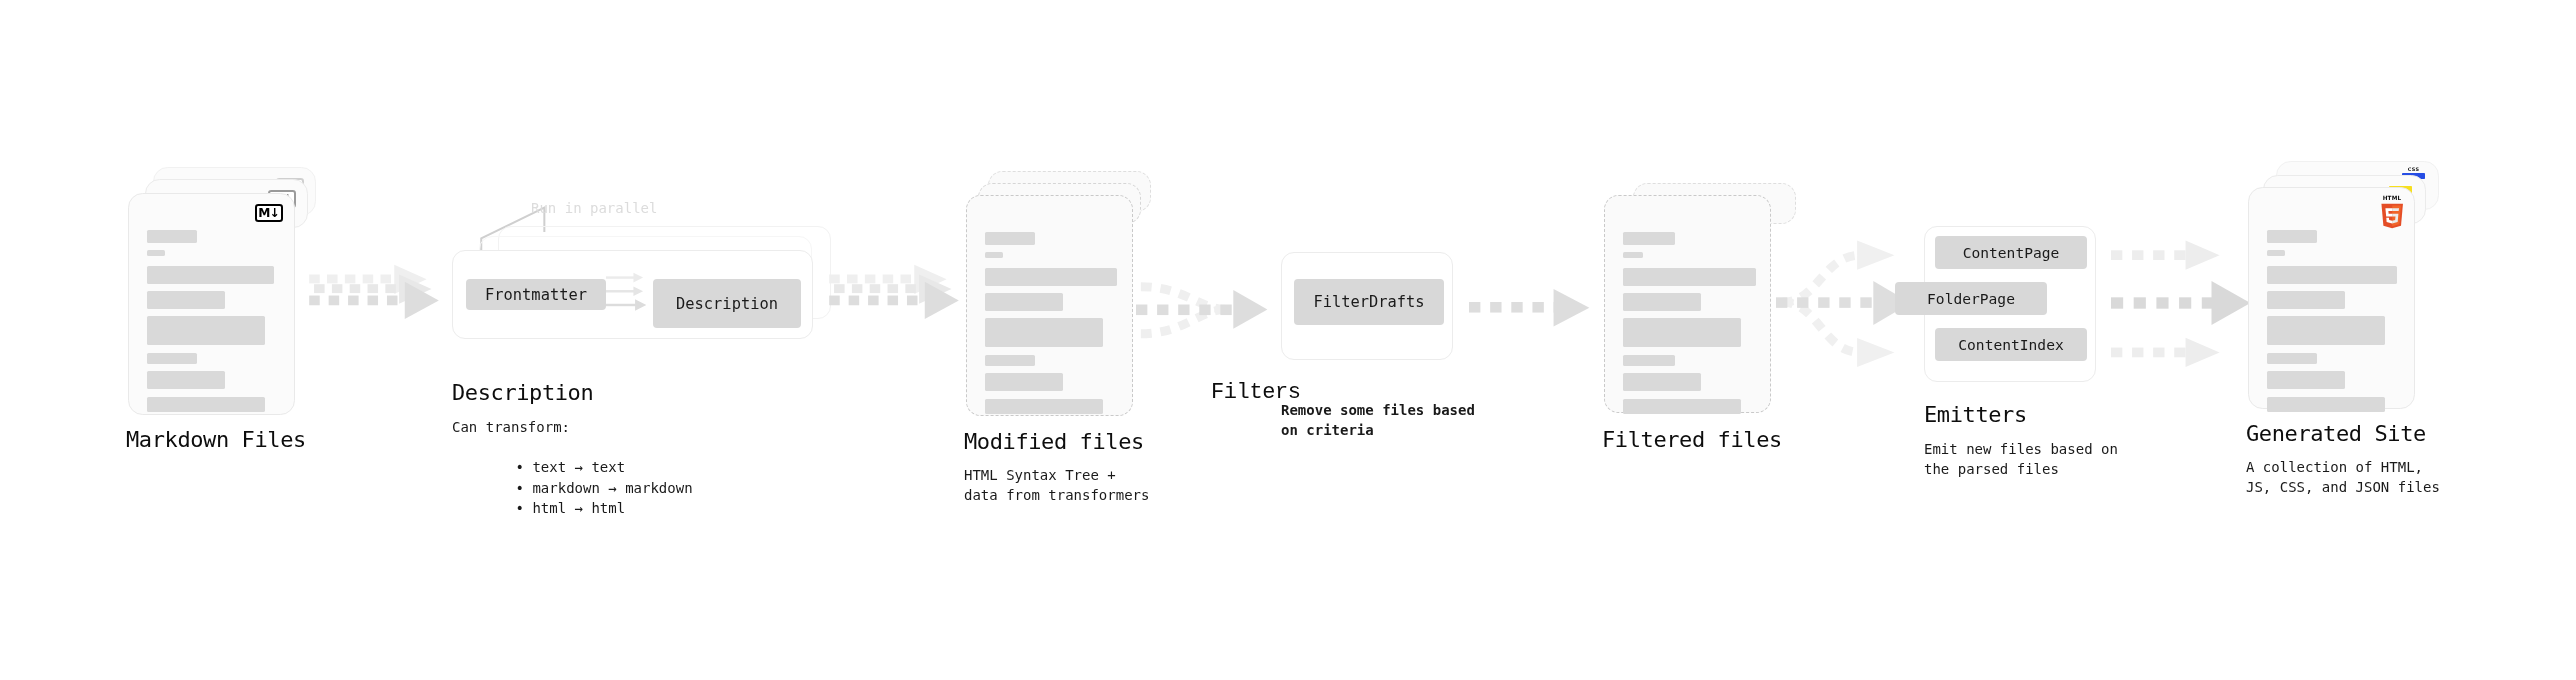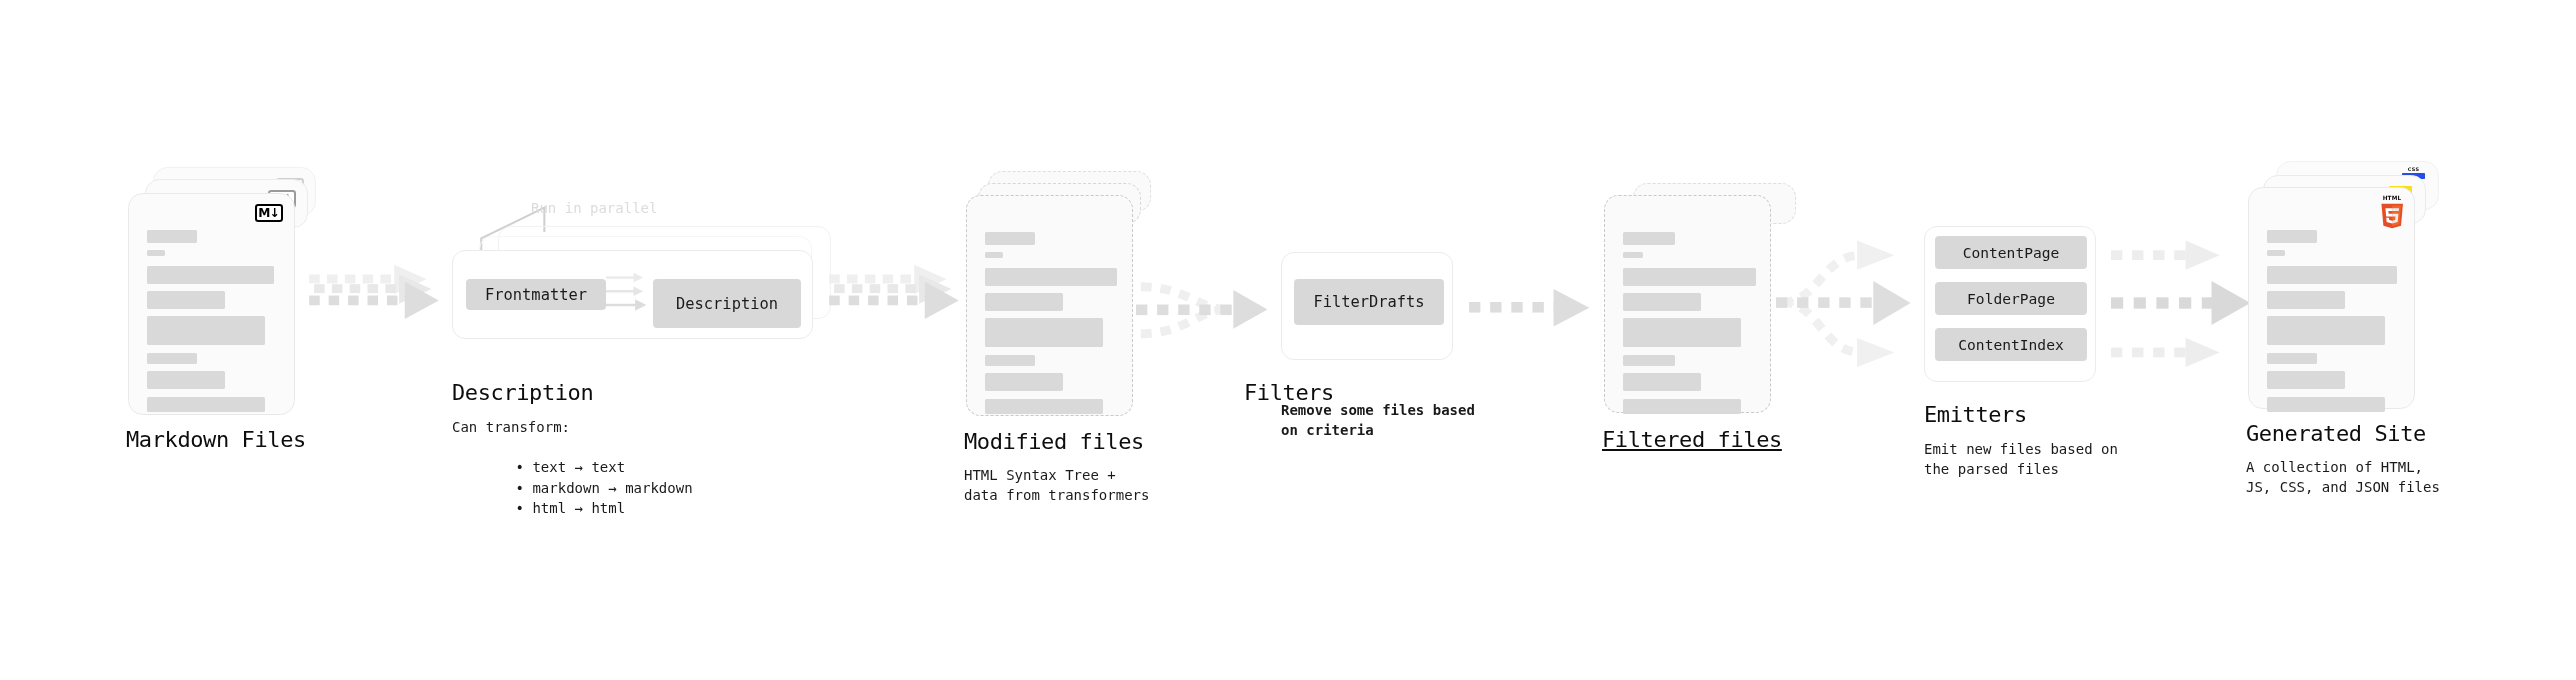--- a/index.html
+++ b/index.html
@@ -261,21 +261,21 @@
       <rect x="52" y="52" width="14" height="13"></rect>
         <rect x="78" y="52" width="14" height="13"></rect>
       <rect x="104" y="52" width="14" height="13"></rect>
       <polygon points="120,34 162,58 120,82"></polygon>
     </g>
   </svg>
 
   <div class="node">
     <div class="groupbox" style="left:1281px;top:252px;width:172px;height:108px;"></div>
     <div class="chip" style="left:1294px;top:279px;width:150px;height:46px;">FilterDrafts</div>
-    <div class="title" style="left:1244px;top:380px;">Filters</div>
+    <div class="title" style="left:1211px;top:380px;font-family:Liberation Mono, monospace;">Filters</div>
     <div class="sub" style="left:1281px;top:400px;font-weight:bold;">Remove some files based
 on criteria</div>
   </div>
 
   <svg class="arrowsvg" style="left:1469px;top:284px;width:122px;height:49px;" viewBox="0 0 150 60" width="122" height="49">
     <g fill="#dddddd">
       <rect x="0" y="22" width="14" height="13"></rect>
         <rect x="26" y="22" width="14" height="13"></rect>
       <rect x="52" y="22" width="14" height="13"></rect>
         <rect x="78" y="22" width="14" height="13"></rect>
@@ -291,42 +291,42 @@
         <div class="bar" style="width:52px;height:13px;"></div>
         <div class="bar" style="width:19.5px;height:5.7px;margin-top:1.6px;margin-bottom:9.8px;"></div>
         <div class="bar" style="width:133px;height:18px;"></div>
         <div class="bar" style="width:78px;height:18px;"></div>
         <div class="bar" style="width:118px;height:29px;"></div>
         <div class="bar" style="width:52px;height:11.4px;"></div>
         <div class="bar" style="width:78px;height:18px;"></div>
         <div class="bar" style="width:118px;height:15.4px;"></div>
       </div>
     </div>
-    <div class="title" style="left:1602px;top:427px;text-decoration:underline;">Filtered files</div>
+    <div class="title" style="left:1602px;top:427px;">Filtered files</div>
   </div>
 
   <svg class="arrowsvg" style="left:1776px;top:234px;width:146px;height:138px;" viewBox="0 0 180 170" width="146" height="138">
     <path d="M 8 84 C 52 84 58 26 104 26" fill="none" stroke="#f0f0f0" stroke-width="11" stroke-dasharray="13 11" stroke-linecap="butt"></path>
     <path d="M 8 84 C 52 84 58 146 104 146" fill="none" stroke="#f0f0f0" stroke-width="11" stroke-dasharray="13 11" stroke-linecap="butt"></path>
     <polygon points="100,8 146,26 100,44" fill="#f0f0f0"></polygon>
     <polygon points="100,128 146,146 100,164" fill="#f0f0f0"></polygon>
     <g fill="#dedede">
       <rect x="0" y="78" width="14" height="13"></rect>
         <rect x="26" y="78" width="14" height="13"></rect>
       <rect x="52" y="78" width="14" height="13"></rect>
         <rect x="78" y="78" width="14" height="13"></rect>
       <rect x="104" y="78" width="14" height="13"></rect>
       <polygon points="120,58 166,85 120,112"></polygon>
     </g>
   </svg>
 
   <div class="node">
     <div class="groupbox" style="left:1924px;top:226px;width:172px;height:156px;"></div>
     <div class="chip" style="left:1935px;top:236px;width:152px;height:32.5px;font-size:14.6px;">ContentPage</div>
-    <div class="chip" style="left:1935px;top:282px;width:152px;height:32.5px;font-size:14.6px;">FolderPage</div>
+    <div class="chip" style="left:1895px;top:282px;width:152px;height:32.5px;font-size:14.6px;">FolderPage</div>
     <div class="chip" style="left:1935px;top:328px;width:152px;height:32.5px;font-size:14.6px;">ContentIndex</div>
     <div class="title" style="left:1924px;top:402px;">Emitters</div>
     <div class="sub" style="left:1924px;top:439px;">Emit new files based on
 the parsed files</div>
   </div>
 
   <svg class="arrowsvg" style="left:2111px;top:234px;width:154px;height:138px;" viewBox="0 0 190 170" width="154" height="138">
     <g fill="#ededed">
       <rect x="0" y="20" width="14" height="12"></rect>
         <rect x="26" y="20" width="14" height="12"></rect>

